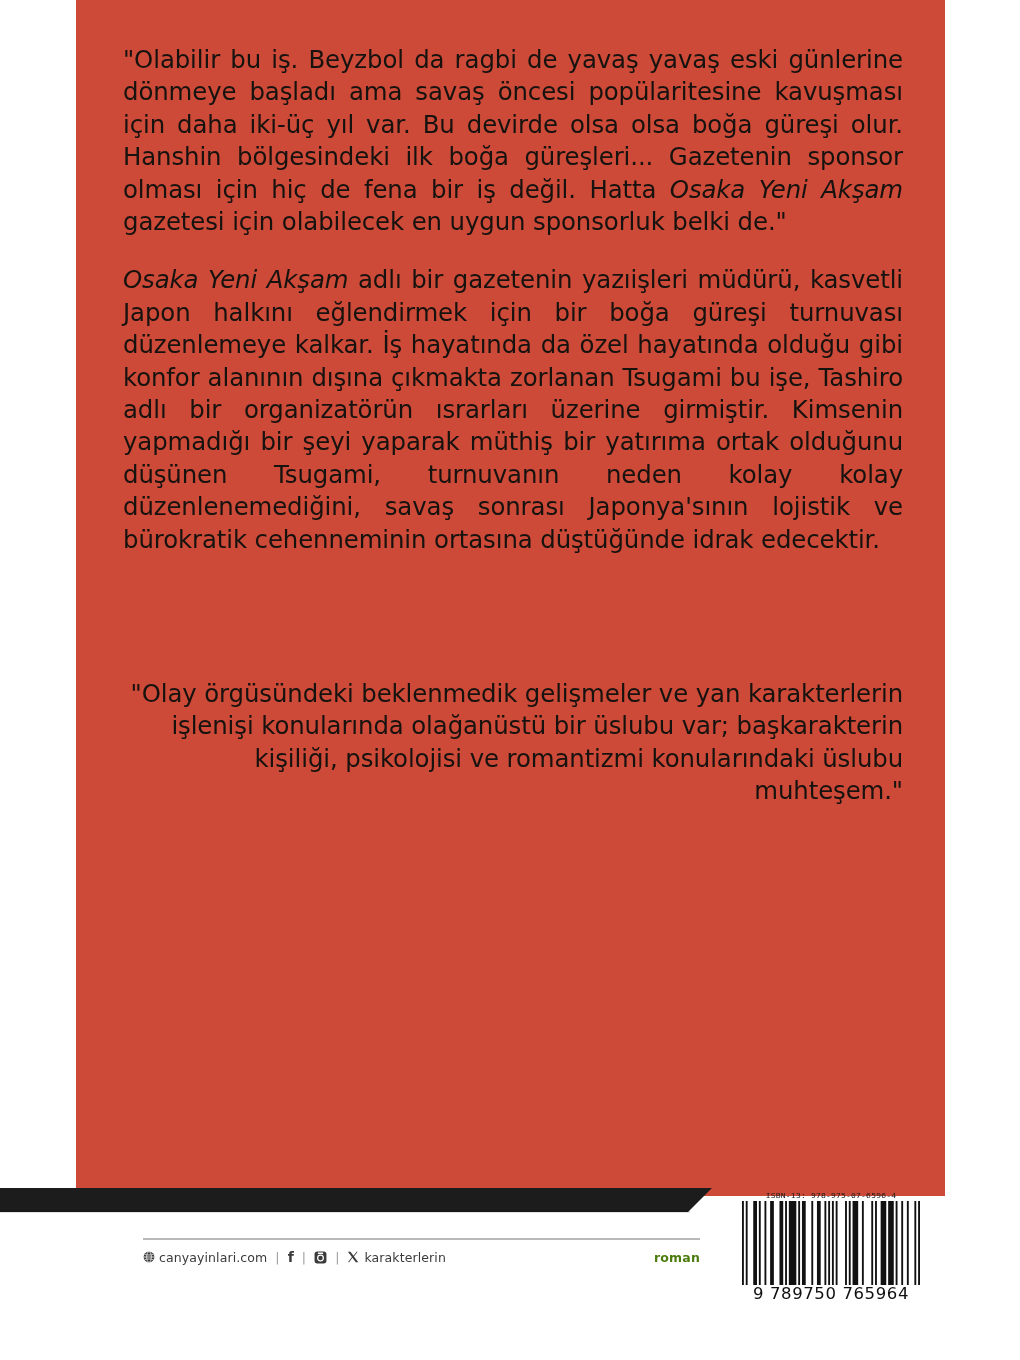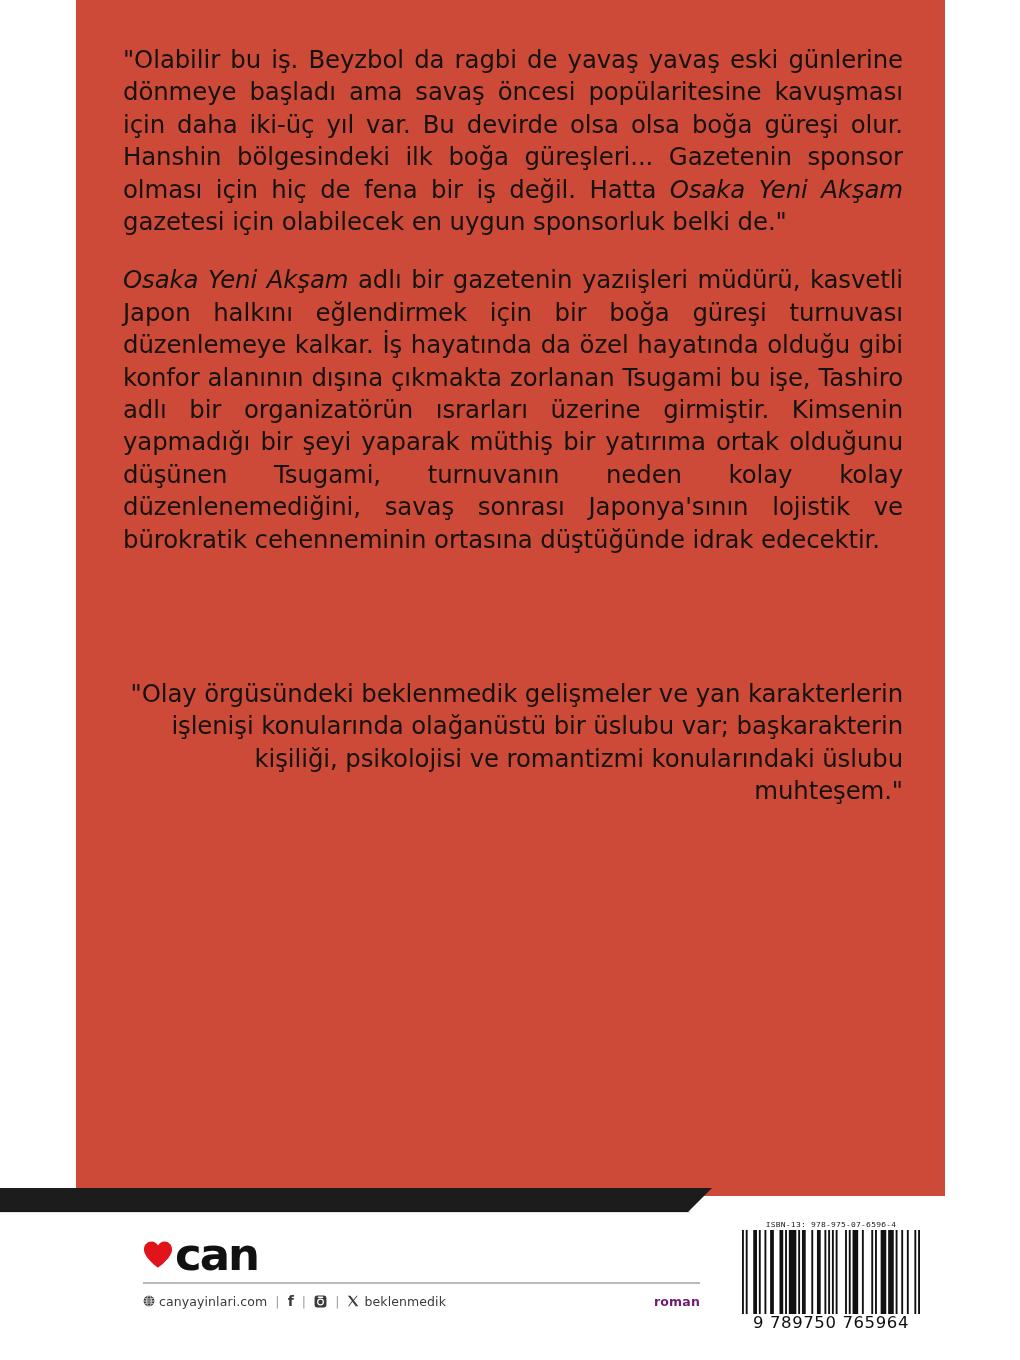--- a/index.html
+++ b/index.html
@@ -155,29 +155,29 @@
   }
   .sicon {
     display: inline-block;
     vertical-align: middle;
   }
   #site-label { margin-left: 4px; }
   #x-label { margin-left: 5px; }
   #genre-label {
     font-size: 12.5px;
     font-weight: 700;
-    color: #701a75;
+    color: #4d7c0f;
     letter-spacing: 0.2px;
   }
 
   
   #barcode-block {
     position: absolute;
     left: 742px;
-    top: 1220px;
+    top: 1191px;
     width: 178px;
   }
   #isbn-text {
     font-family: "DejaVu Sans Mono", "Liberation Mono", monospace;
     font-size: 8px;
     color: #1a1a1a;
     letter-spacing: 0.2px;
     text-align: center;
     margin-bottom: 1px;
     white-space: nowrap;
@@ -215,26 +215,20 @@
     <p class="quote-line">"Olay örgüsündeki beklenmedik gelişmeler ve yan karakterlerin işlenişi konularında olağanüstü bir üslubu var; başkarakterin kişiliği, psikolojisi ve romantizmi konularındaki üslubu muhteşem."</p>
   </div>
 
 </div>
 
 <div id="black-band"></div>
 <div id="black-band-shadow"></div>
 
 <div id="publisher">
 
-  <div id="logo-row">
-    <svg id="heart-icon" viewBox="0 0 32 30">
-      <path d="M16 29 C16 29 1 18.5 1 9.6 C1 4.3 4.7 1 9.1 1 C12.2 1 14.8 2.8 16 5.4 C17.2 2.8 19.8 1 22.9 1 C27.3 1 31 4.3 31 9.6 C31 18.5 16 29 16 29 Z" fill="#e1131b"></path>
-    </svg>
-    <span id="can-wordmark">can</span>
-  </div>
 
   <div id="pub-rule"></div>
 
   <div id="pub-meta">
     <div id="social-row">
 
       <svg class="sicon" width="12" height="12" viewBox="0 0 16 16">
         <circle cx="8" cy="8" r="7.2" fill="#3a3a3a"></circle>
         <ellipse cx="8" cy="8" rx="3.1" ry="7.2" fill="none" stroke="#ffffff" stroke-width="1"></ellipse>
         <line x1="0.9" y1="8" x2="15.1" y2="8" stroke="#ffffff" stroke-width="1"></line>
@@ -253,21 +247,21 @@
         <rect x="0.7" y="0.7" width="14.6" height="14.6" rx="3.4" fill="#3a3a3a"></rect>
         <circle cx="8" cy="8.6" r="3.5" fill="none" stroke="#ffffff" stroke-width="1.5"></circle>
         <rect x="4.6" y="1.9" width="6.8" height="1.7" rx="0.8" fill="#ffffff"></rect>
       </svg>
 
       <span class="sep">|</span>
 
       <svg class="sicon" width="12" height="12" viewBox="0 0 16 16">
         <path d="M1.2 1.0 L6.6 8.1 L1.4 15.0 L2.8 15.0 L7.2 9.1 L11.7 15.0 L15.0 15.0 L9.3 7.4 L14.2 1.0 L12.8 1.0 L8.7 6.4 L4.6 1.0 Z" fill="#3a3a3a"></path>
       </svg>
-      <span id="x-label">beklenmedik</span>
+      <span id="x-label">karakterlerin</span>
     </div>
 
     <div id="genre-label">roman</div>
   </div>
 </div>
 
 <div id="barcode-block">
   <div id="isbn-text">ISBN-13: 978-975-07-6596-4</div>
   <svg id="barcode-bars" viewBox="0 0 178 84" preserveAspectRatio="none">
     <g id="bar-group" fill="#111111">

